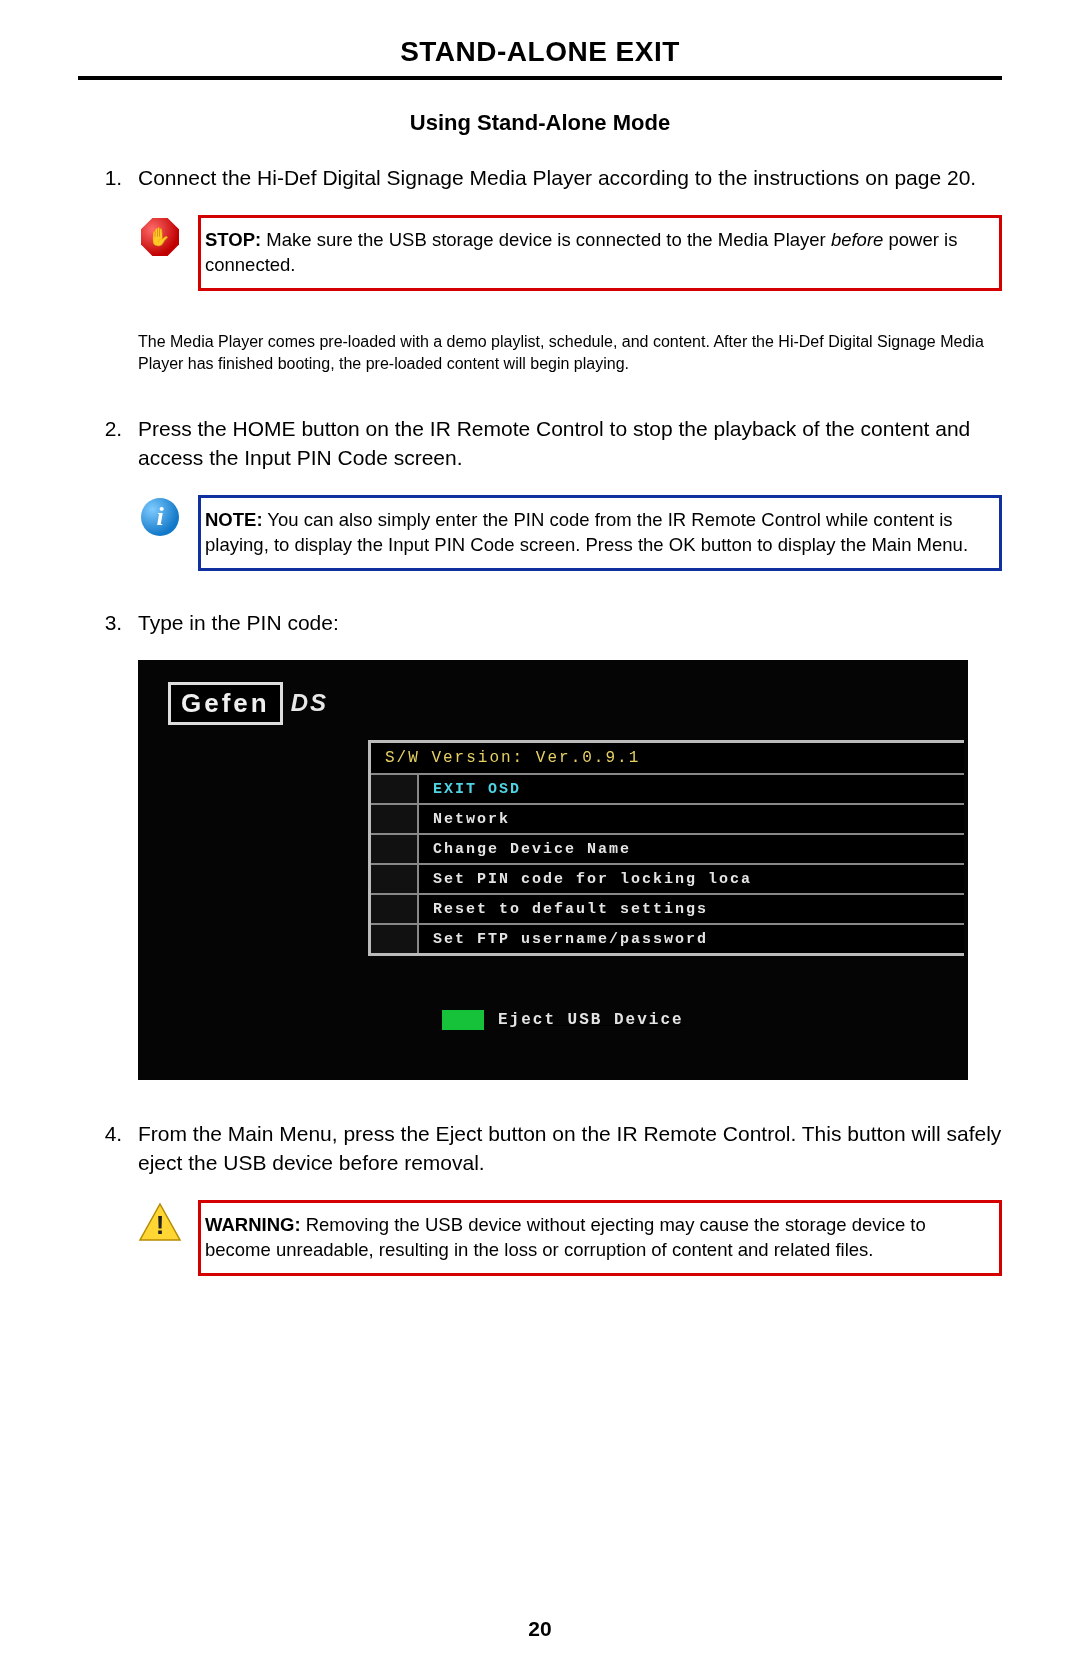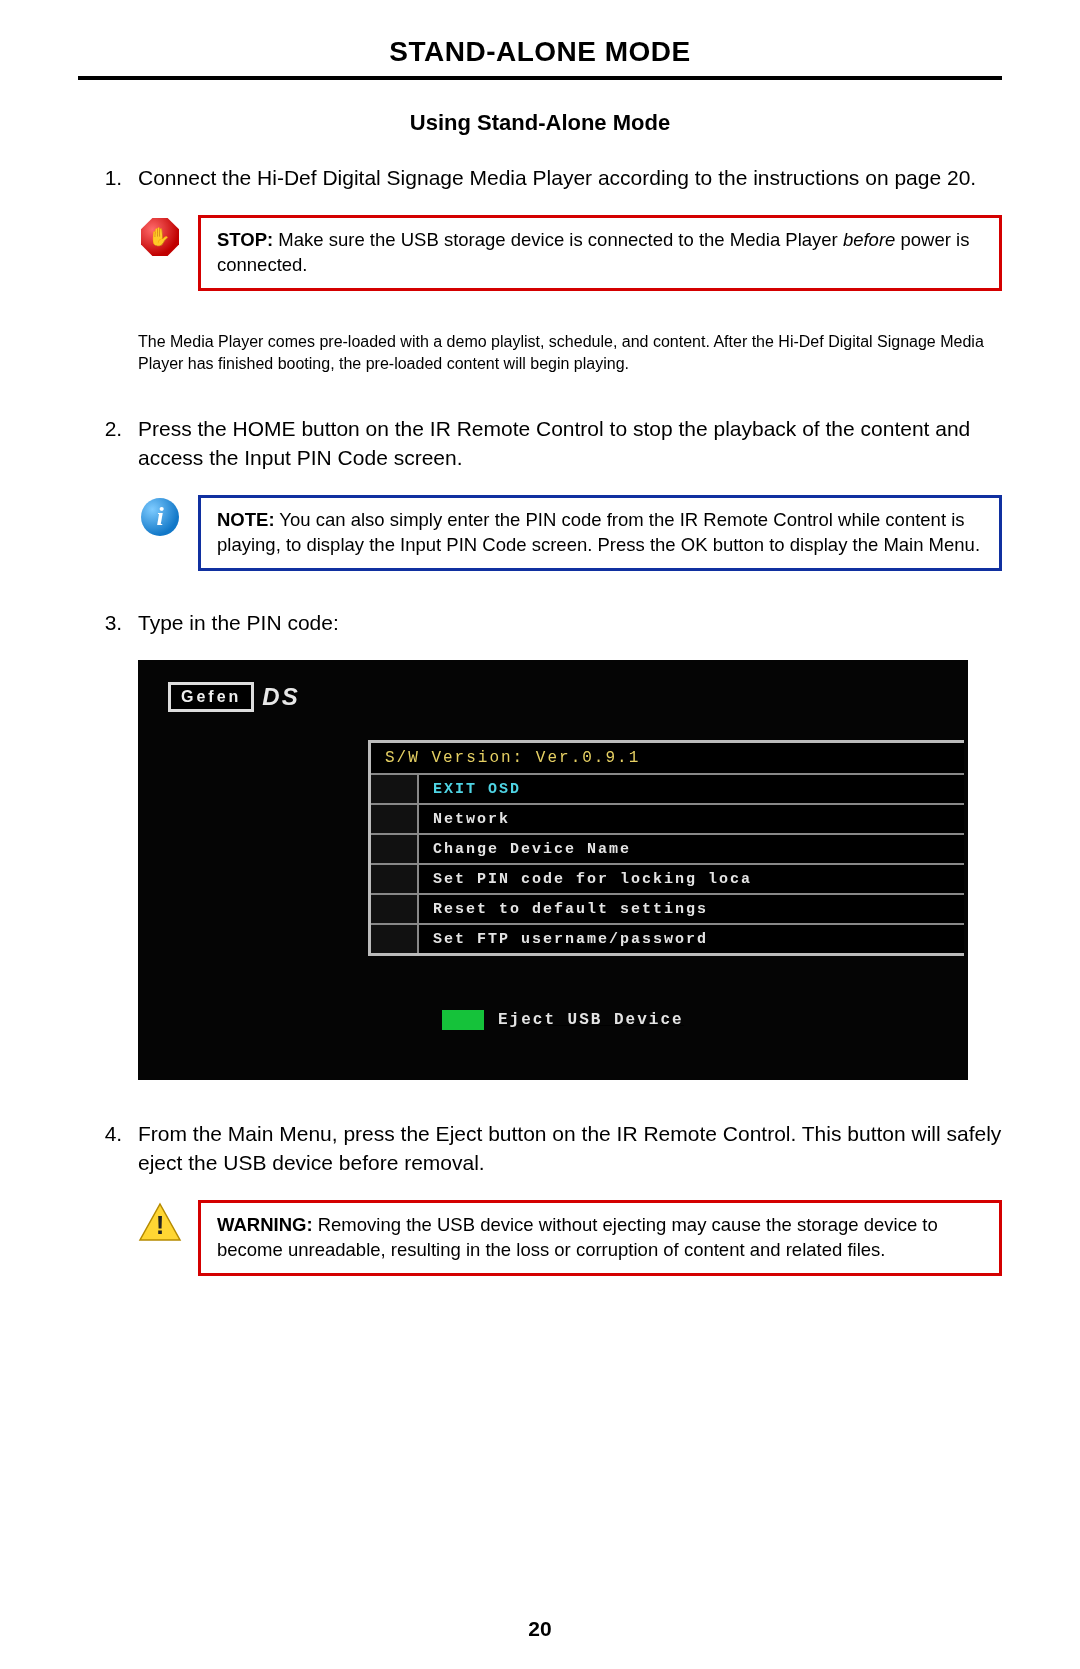--- a/index.html
+++ b/index.html
@@ -62,21 +62,21 @@
     width: 44px;
     height: 44px;
     margin-right: 16px;
     flex-shrink: 0;
     display: flex;
     align-items: center;
     justify-content: center;
   }
   .callout-box {
     flex: 1;
-    padding: 10px 16px;
+    padding: 10px 4px;
     font-size: 18.5px;
     line-height: 1.35;
   }
   .box-red {
     border: 3px solid #d40000;
   }
   .box-blue {
     border: 3px solid #1030a0;
   }
   .lbl-bold { font-weight: bold; }
@@ -132,21 +132,21 @@
     left: 30px;
     display:flex;align-items:center;gap:8px;
   }
   .osd-logo-box {
     border: 3px solid #ddd;
     background: #000;
     color:#efefef;
     font-weight:bold;
     letter-spacing:3px;
     padding: 3px 10px;
-    font-size: 16px;
+    font-size: 26px;
     font-family: Arial, sans-serif;
   }
   .osd-logo-ds {
     color:#e8e8e8;
     font-weight:bold;
     font-size:24px;
     letter-spacing:2px;
     font-family: Arial, sans-serif;
     font-style: italic;
   }
@@ -214,21 +214,21 @@
     text-align:center;
     font-size:21px;
     font-weight:bold;
   }
 </style>
 </head>
 <body>
 
 <div class="page">
 
-  <div class="page-title">STAND-ALONE MODE</div>
+  <div class="page-title">STAND-ALONE EXIT</div>
   <hr class="hr-top">
 
   <div class="section-title">Using Stand-Alone Mode</div>
 
   <ol class="steps">
     <li>
       <span>Connect the Hi-Def Digital Signage Media Player according to the instructions on page 20.</span>
     </li>
   </ol>
 

